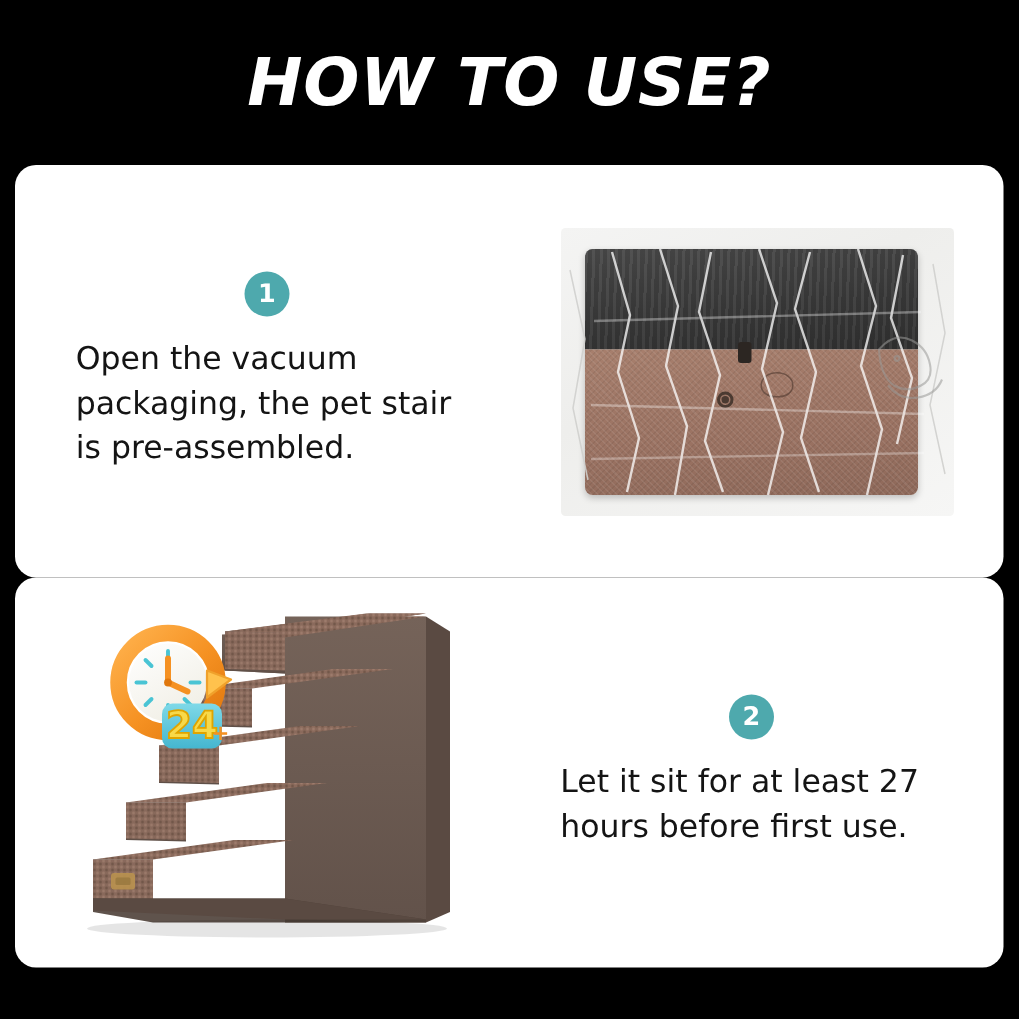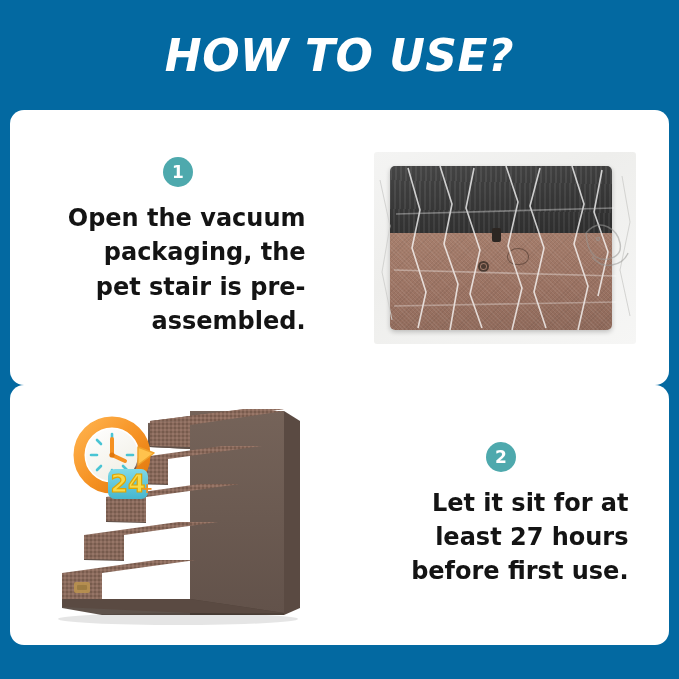--- a/index.html
+++ b/index.html
@@ -7,21 +7,21 @@
     width: 679px; height: 679px;
     overflow: hidden;
   }
   body {
     background: #4ea9ad;
     font-family: "Liberation Sans", sans-serif;
   }
   .page {
     position: relative;
     width: 679px; height: 679px;
-    background: #0369a1;
+    background: #000000;
   }
 
   
   .header {
     height: 110px;
     display: flex;
     align-items: center;
     justify-content: center;
   }
   .header-title {
@@ -72,25 +72,25 @@
     align-items: center;
     justify-content: center;
     font-size: 17px;
     font-weight: 700;
     font-family: "DejaVu Sans", sans-serif;
     margin-bottom: 14px;
   }
 
   .step-text {
     color: #141414;
-    font-size: 24px;
+    font-size: 21px;
     line-height: 1.42;
-    text-align: right;
+    text-align: left;
     font-family: "DejaVu Sans", sans-serif;
-    font-weight: 700;
+    font-weight: 400;
     max-width: 255px;
   }
 
   
   .media {
     position: relative;
     flex: 1;
     height: 100%;
     display: flex;
     align-items: center;

